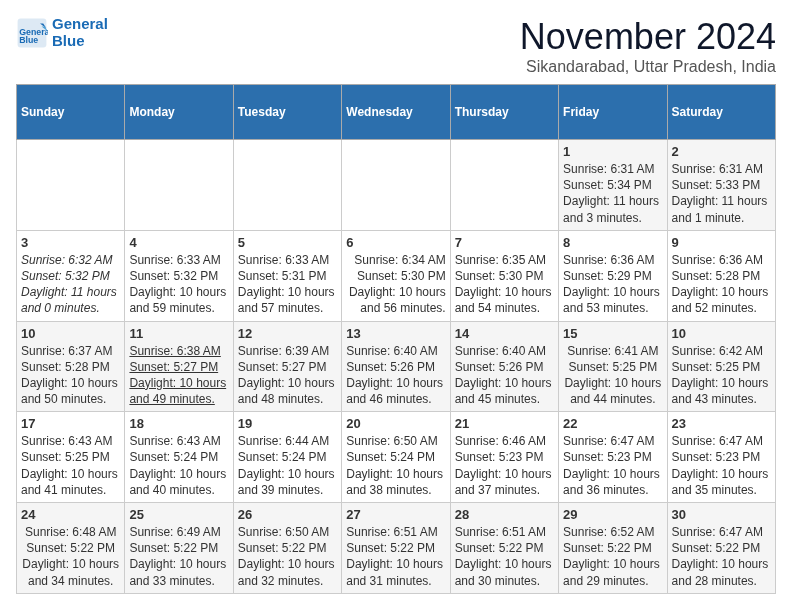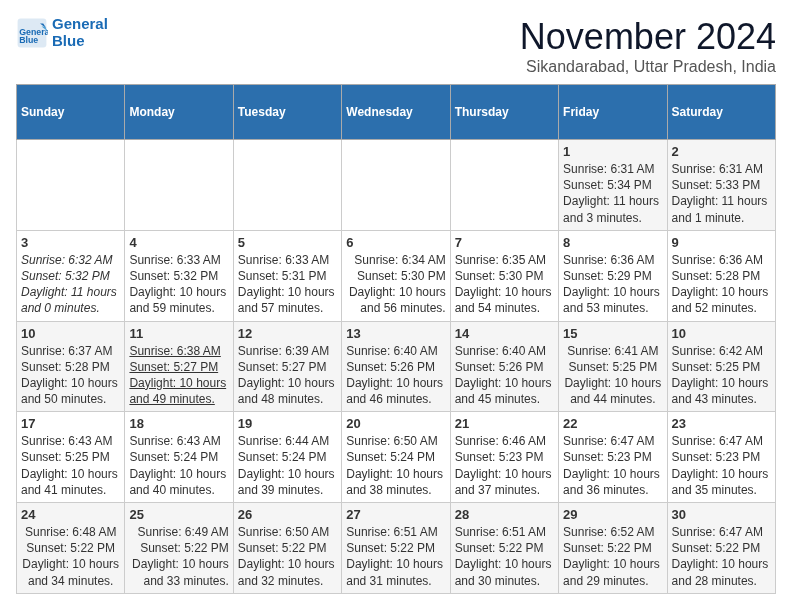--- a/index.html
+++ b/index.html
@@ -292,21 +292,21 @@
       <tr>
         <td>
           <span class="day-number">24</span>
           <div class="day-info" style="white-space: pre-line; text-align: center;">Sunrise: 6:48 AM
 Sunset: 5:22 PM
 Daylight: 10 hours
 and 34 minutes.</div>
         </td>
         <td>
           <span class="day-number">25</span>
-          <div class="day-info" style="white-space: pre-line; text-align: right;">Sunrise: 6:49 AM
+          <div class="day-info" style="white-space: pre-line;">Sunrise: 6:49 AM
 Sunset: 5:22 PM
 Daylight: 10 hours
 and 33 minutes.</div>
         </td>
         <td>
           <span class="day-number">26</span>
           <div class="day-info" style="white-space: pre-line;">Sunrise: 6:50 AM
 Sunset: 5:22 PM
 Daylight: 10 hours
 and 32 minutes.</div>

